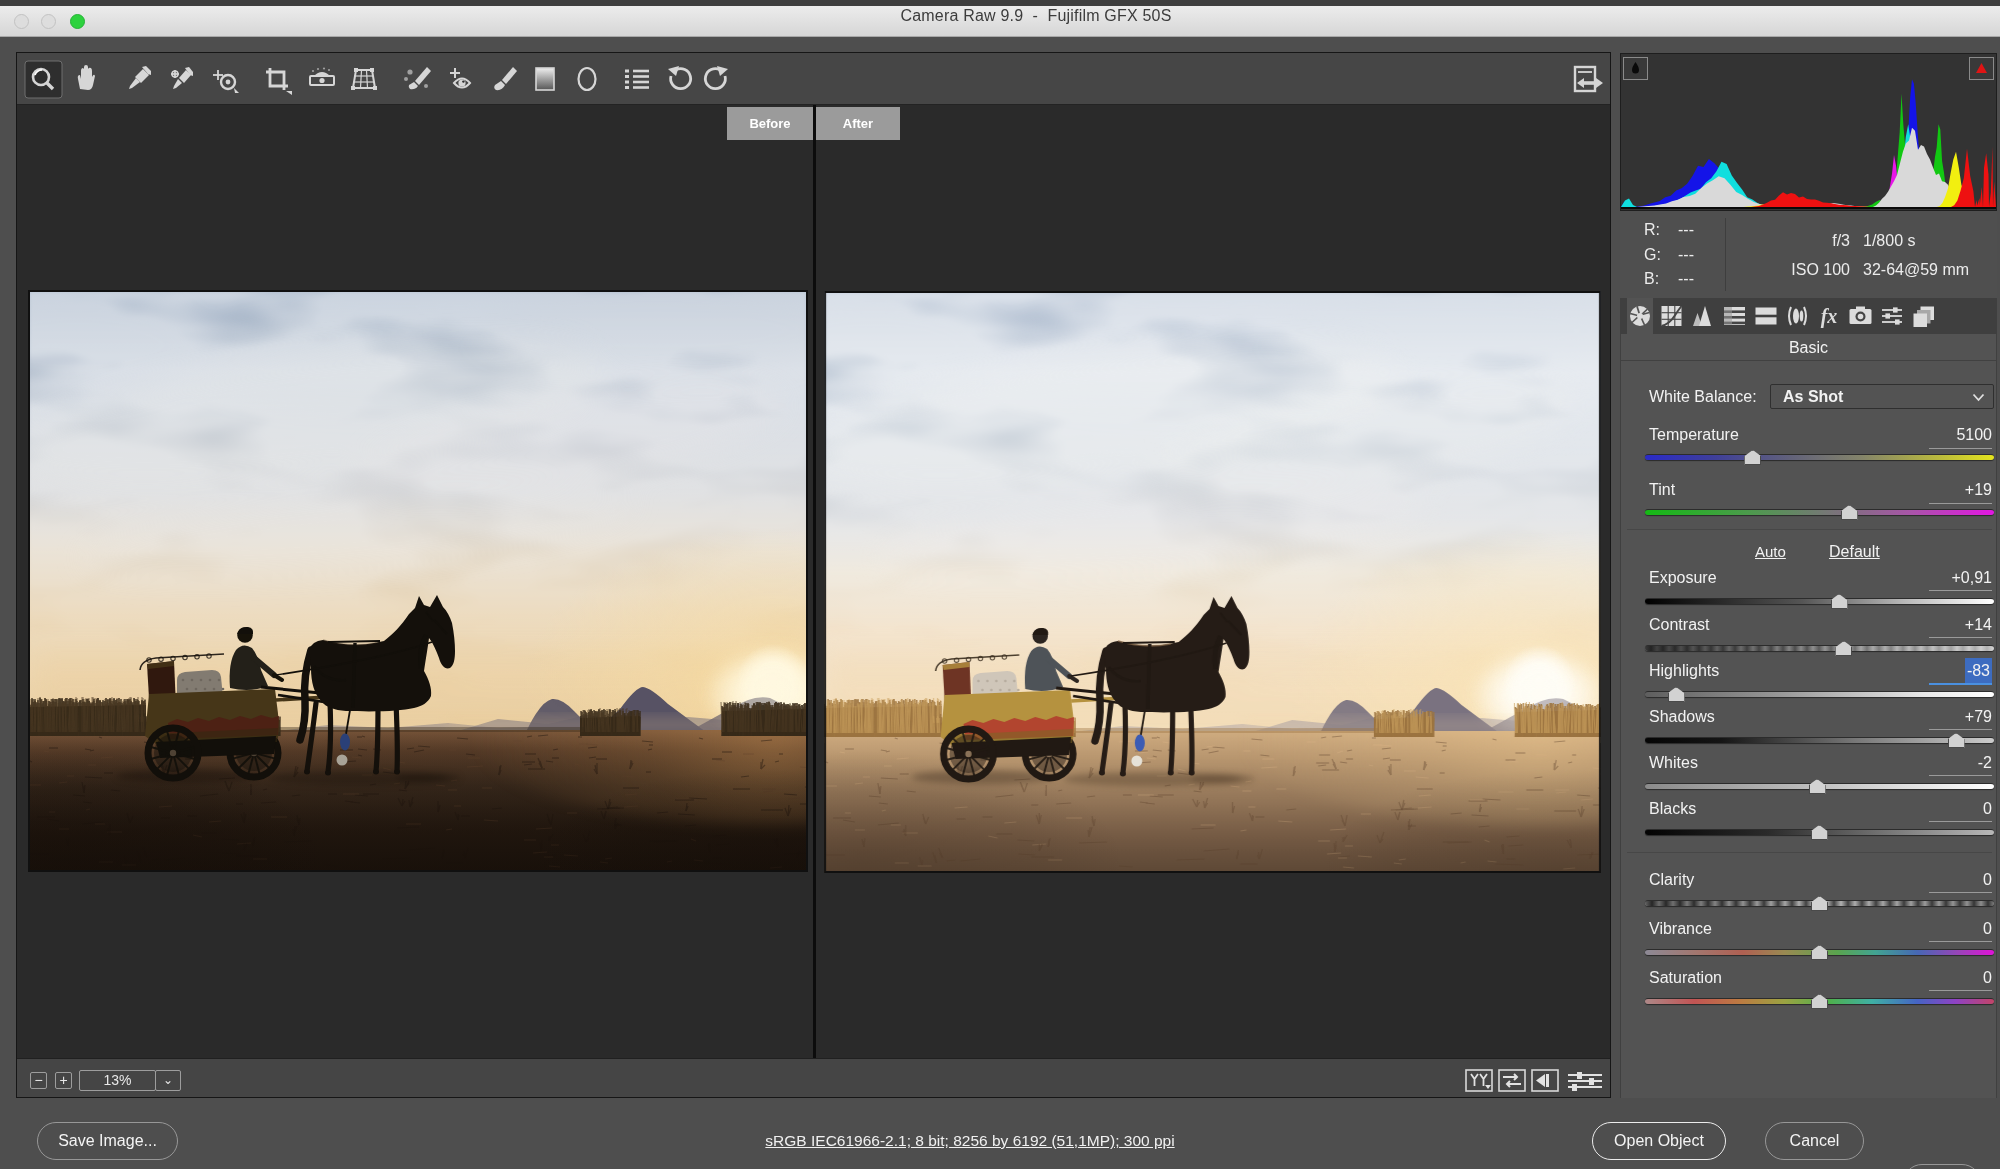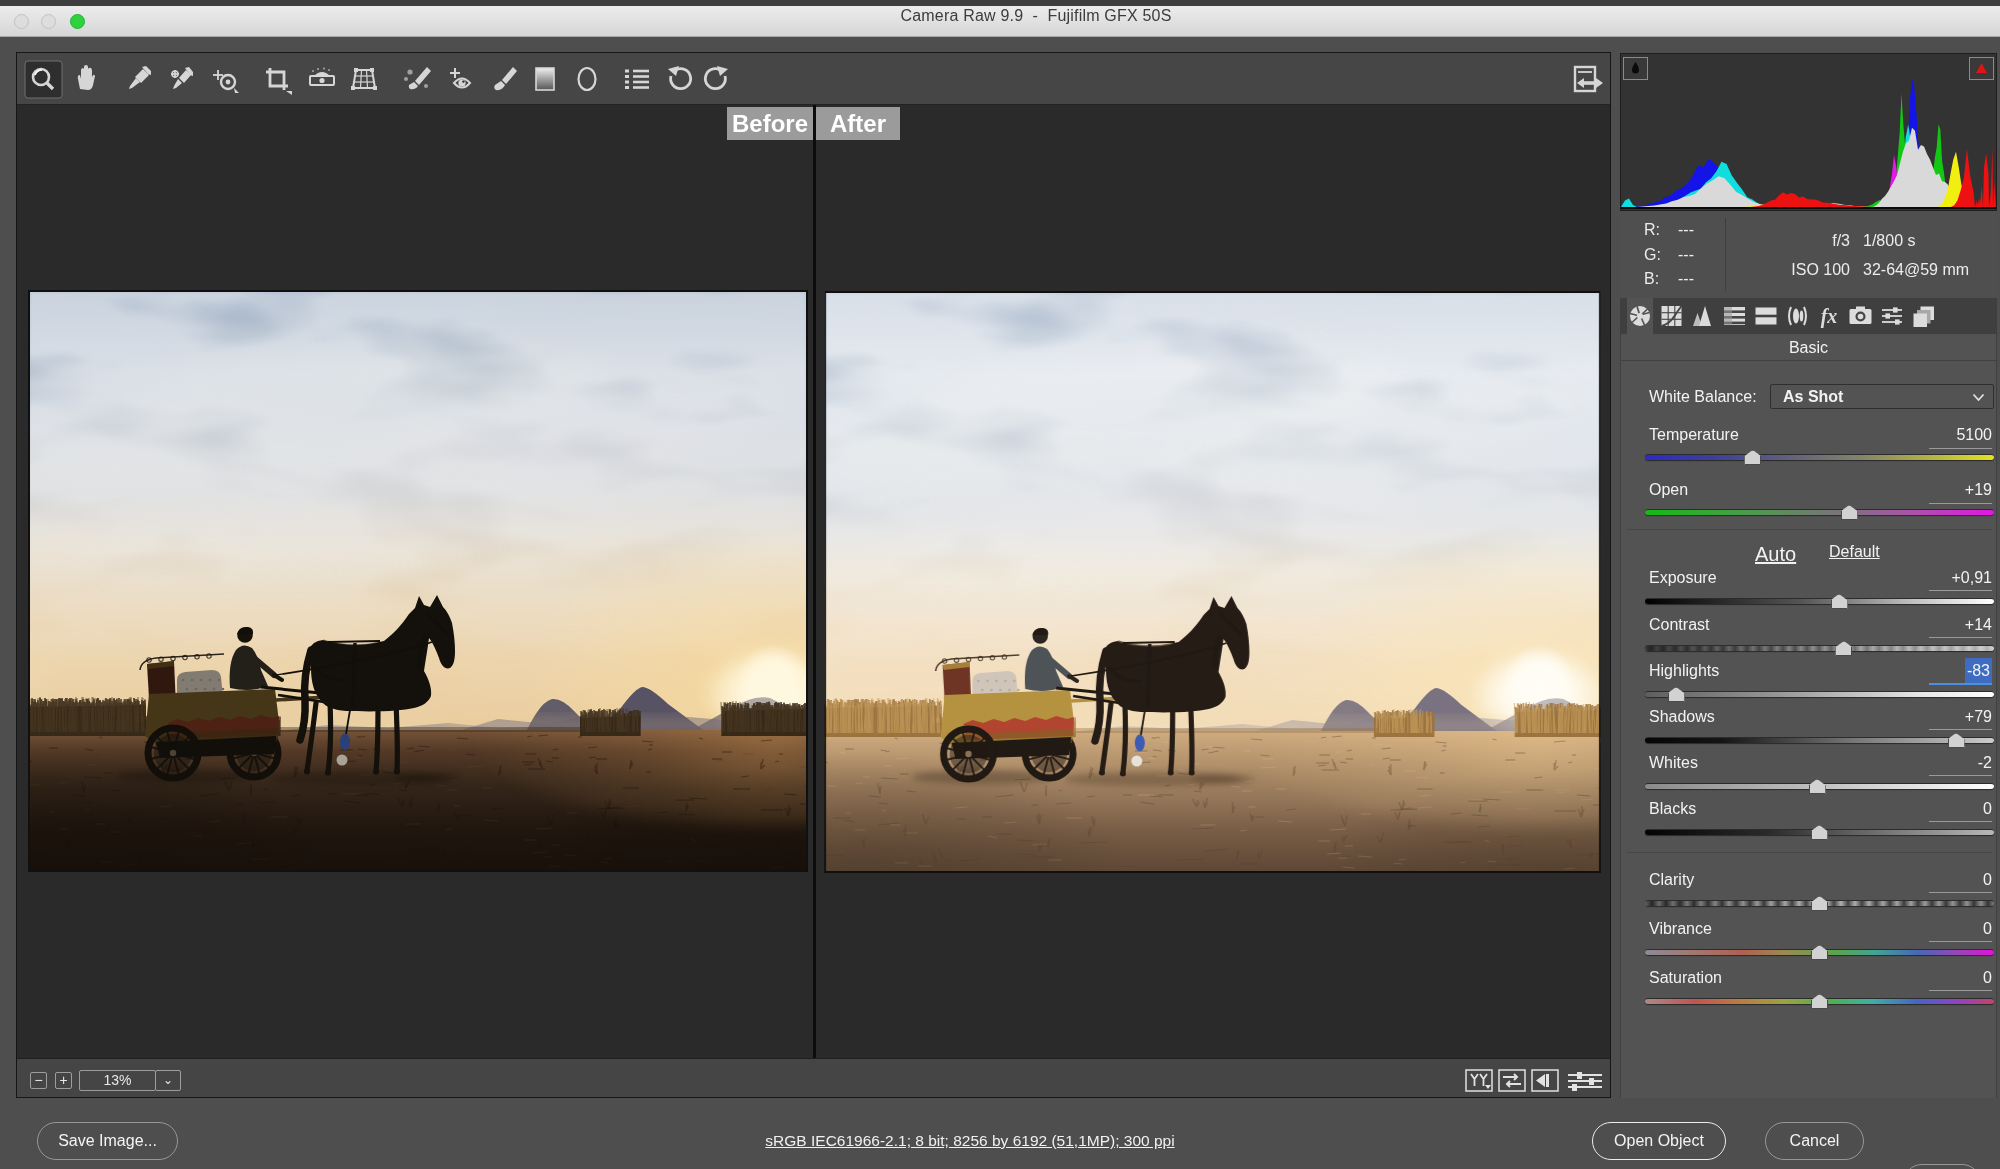--- a/index.html
+++ b/index.html
@@ -2,21 +2,21 @@
 <html><head><meta charset="utf-8"><style>
 *{margin:0;padding:0;box-sizing:border-box}
 body{width:2000px;height:1169px;background:#4e4e4e;font-family:"Liberation Sans",sans-serif;position:relative;overflow:hidden}
 .abs{position:absolute}
 .titlebar{position:absolute;left:0;top:6px;width:2000px;height:31px;background:linear-gradient(#ececec,#d6d6d6);border-bottom:1px solid #a8a8a8}
 .tl{position:absolute;top:14px;width:15px;height:15px;border-radius:50%}
 .title{position:absolute;top:7px;left:36px;width:2000px;text-align:center;font-size:16px;color:#3c3c3c;letter-spacing:.2px}
 .content{position:absolute;left:16px;top:52px;width:1595px;height:1046px;background:#2a2a2a;border:1px solid #161616}
 .toolbar{position:absolute;left:0;top:0;width:1593px;height:52px;background:#464646;border-bottom:1px solid #232323}
 .statusbar{position:absolute;left:0;top:1005px;width:1593px;height:39px;background:#454545;border-top:1px solid #202020}
-.balabel{position:absolute;top:54px;height:33px;background:#9b9b9b;color:#fff;font-size:24px;font-weight:bold;text-align:center;line-height:33px}
+.balabel{position:absolute;top:54px;height:33px;background:#9b9b9b;color:#fff;font-size:13px;font-weight:bold;text-align:center;line-height:33px}
 .divider{position:absolute;top:52px;left:796px;width:3px;height:953px;background:#0c0c0c}
 .rpanel{position:absolute;left:1611px;top:37px;width:389px;height:1061px;background:#4e4e4e}
 .hist{position:absolute;left:9px;top:16px;width:377px;height:158px;background:#333;border:1px solid #1e1e1e}
 .clipbox{position:absolute;top:3px;width:25px;height:23px;border:1px solid #8a8a8a;background:#393939}
 .infobar{position:absolute;left:9px;top:174px;width:377px;height:87px;background:#4f4f4f;color:#ececec;font-size:16px}
 .tabs{position:absolute;left:9px;top:261px;width:377px;height:36px;background:#3f3f3f}
 .basic{position:absolute;left:9px;top:297px;width:377px;height:764px;background:#535353;border-left:1px solid #404040;border-right:1px solid #404040}
 .bhead{position:absolute;top:5px;left:0;width:100%;text-align:center;color:#f2f2f2;font-size:16px}
 .bline{position:absolute;top:26px;left:0;width:100%;height:1px;background:#414141}
 .slbl{position:absolute;left:28px;color:#f2f2f2;font-size:16px}
@@ -3535,27 +3535,27 @@
       <div class="bline"></div>
       <div class="slbl" style="top:54px">White Balance:</div>
       <div class="abs" style="left:149px;top:50px;width:224px;height:25px;border:1px solid #2f2f2f;border-radius:2px;color:#f2f2f2;font-size:16px;line-height:24px;padding-left:12px;font-weight:bold">As Shot<svg style="position:absolute;right:8px;top:8px" width="13" height="9" viewBox="0 0 13 9">
           <path d="M1.5 1.5 L6.5 7 L11.5 1.5" fill="none" stroke="#e0e0e0" stroke-width="1.8"></path>
         </svg></div>
       <div class="slbl" style="top:92px">Temperature</div>
       <div class="sval" style="top:92px">5100</div>
       <div class="sunder" style="top:114px"></div>
       <div class="strack" style="top:120px;background:linear-gradient(90deg,#2a2ac8 0%,#3f3f9a 20%,#62627a 42%,#84846a 62%,#b9b93e 84%,#e4e41e 100%)"></div>
       <div class="sthumb" style="left:123.3px;top:116px"></div>
-      <div class="slbl" style="top:147px">Open</div>
+      <div class="slbl" style="top:147px">Tint</div>
       <div class="sval" style="top:147px">+19</div>
       <div class="sunder" style="top:169px"></div>
       <div class="strack" style="top:175px;background:linear-gradient(90deg,#14ba14 0%,#4d9a4d 30%,#7b737b 55%,#a855a8 76%,#e316e3 100%)"></div>
       <div class="sthumb" style="left:219.7px;top:171px"></div>
       <div class="sep" style="top:195px"></div>
-      <div class="abs" style="left:134px;top:209px;color:#f2f2f2;font-size:20px;text-decoration:underline">Auto</div>
+      <div class="abs" style="left:134px;top:209px;color:#f2f2f2;font-size:15px;text-decoration:underline">Auto</div>
       <div class="abs" style="left:208px;top:209px;color:#f2f2f2;font-size:16px;text-decoration:underline">Default</div>
       <div class="slbl" style="top:235px">Exposure</div>
       <div class="sval" style="top:235px">+0,91</div>
       <div class="sunder" style="top:256px"></div>
       <div class="strack" style="top:264px;background:linear-gradient(90deg,#000 0%,#555 45%,#bbb 75%,#fff 100%)"></div>
       <div class="sthumb" style="left:209.5px;top:260px"></div>
       <div class="slbl" style="top:282px">Contrast</div>
       <div class="sval" style="top:282px">+14</div>
       <div class="sunder" style="top:303px"></div>
       <div class="strack" style="top:311px;background:linear-gradient(90deg, rgba(0,0,0,.62) 0%, rgba(0,0,0,.1) 45%, rgba(255,255,255,.3) 75%, rgba(255,255,255,.55) 100%),repeating-linear-gradient(90deg,#9a9a9a 0px,#585858 6px,#9a9a9a 12px)"></div>

